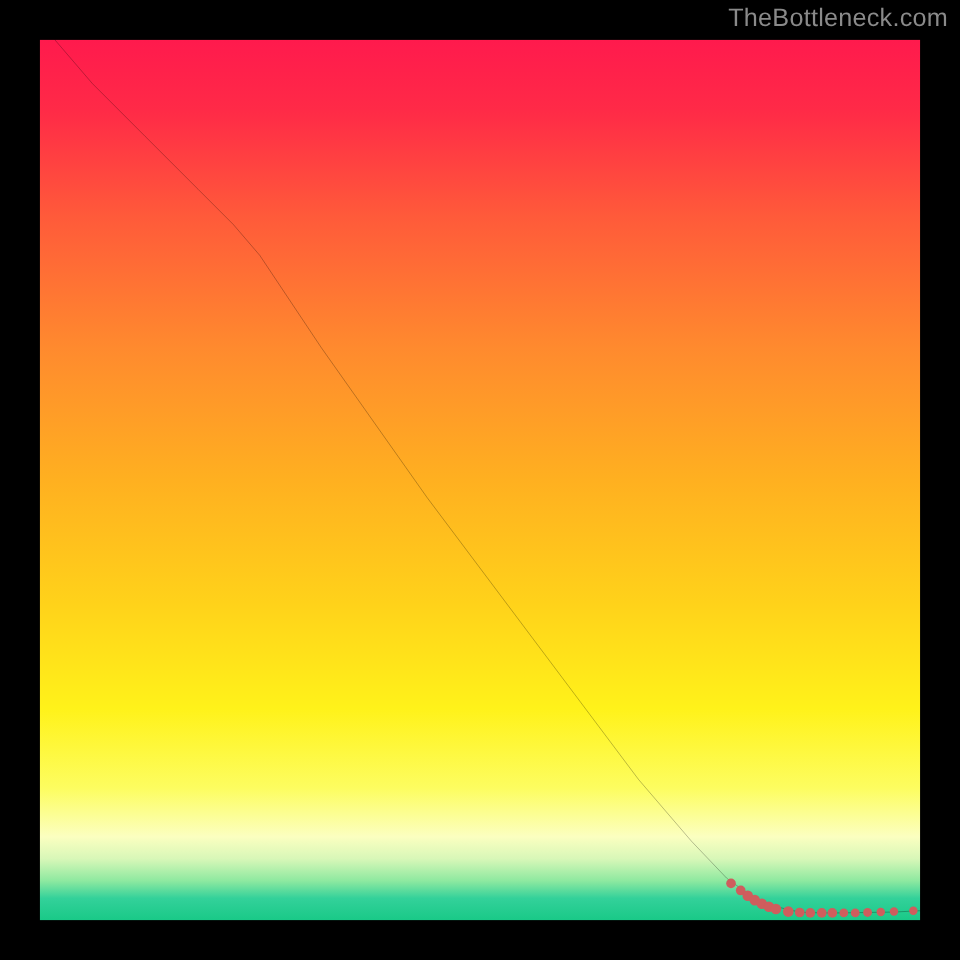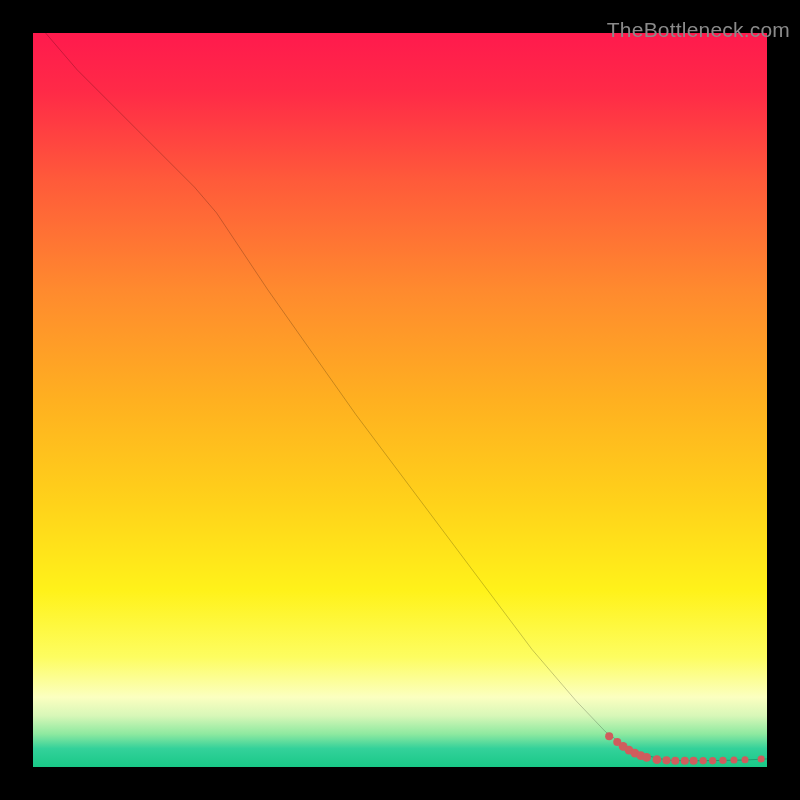--- a/index.html
+++ b/index.html
@@ -12,21 +12,21 @@
     overflow: hidden;
   }
   .frame {
     position: relative;
     width: 800px;
     height: 800px;
     background: #000;
   }
   .watermark {
     position: absolute;
-    top: 18px;
+    top: 4px;
     right: 10px;
     color: #8a8a8a;
     font-size: 21px;
     font-weight: 400;
     letter-spacing: 0.2px;
     z-index: 5;
   }
   .plot-area {
     position: absolute;
     left: 33px;

